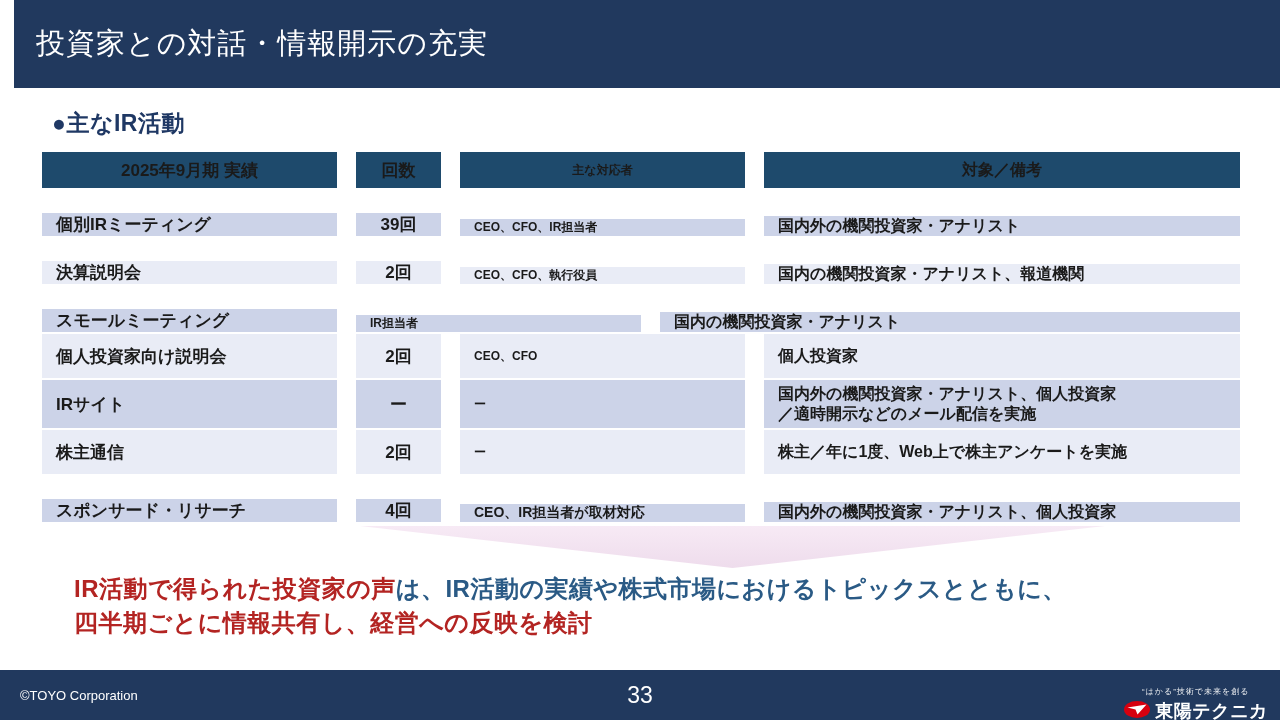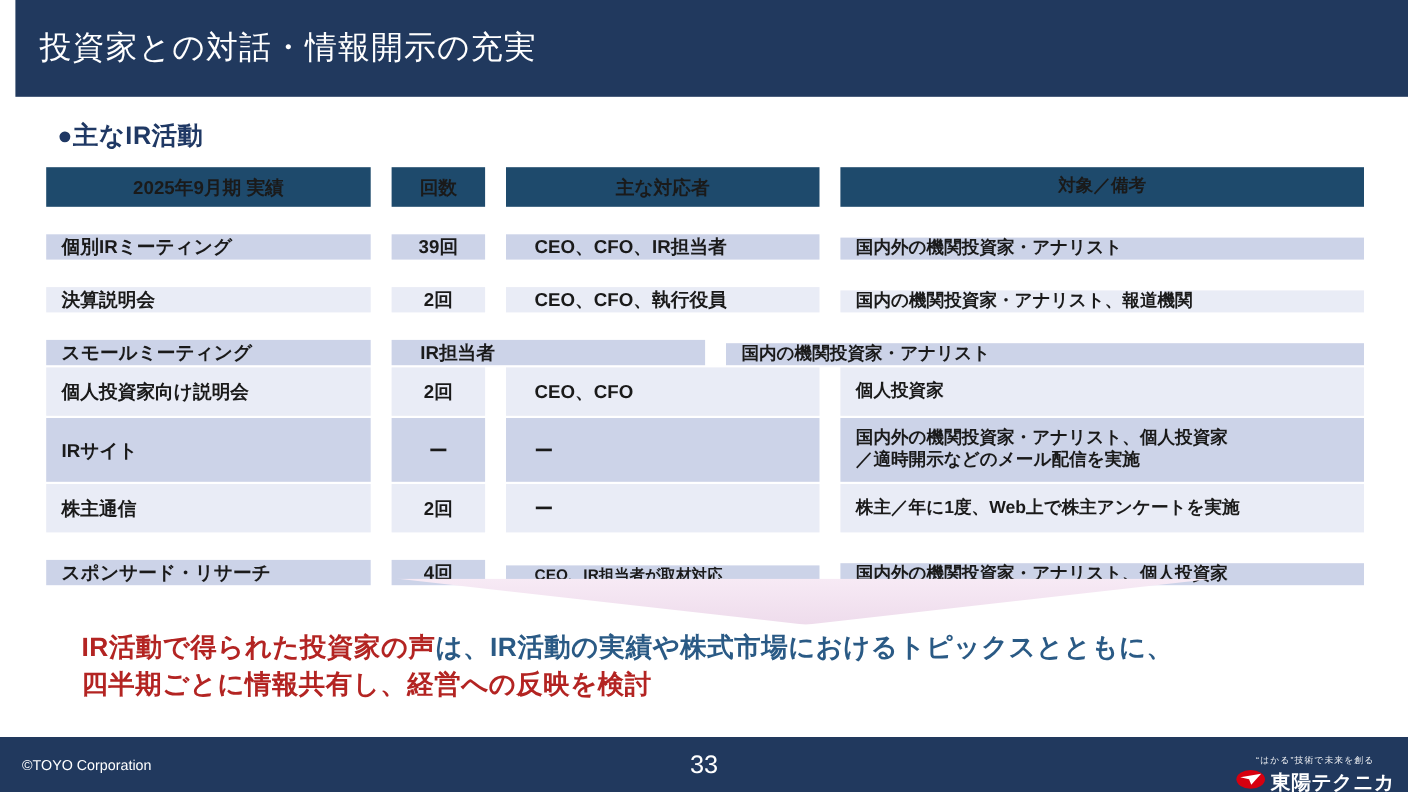--- a/index.html
+++ b/index.html
@@ -48,47 +48,47 @@
     display: flex;
     column-gap: 19px;
     margin-bottom: 2px;
   }
   .cell {
     display: flex;
     align-items: center;
   }
   .c1 { width: 295px; padding-left: 14px; }
   .c2 { width: 85px;  justify-content: center; }
-  .c3 { width: 285px; padding-left: 26px; }
+  .c3 { width: 285px; padding-left: 14px; }
   .c4 { flex: 1; padding-left: 14px; }
 
   .thead { height: 36px; }
   .thead .cell {
     background: #1e4a6c;
     color: #ffffff;
     font-size: 18px;
     font-weight: 700;
     justify-content: center;
     padding-left: 0;
   }
 
   .row-a .cell { background: #ccd3e8; }
   .row-b .cell { background: #e9ecf6; }
 
   .h46 { height: 46px; align-items: flex-end; }
   .h44 { height: 44px; }
-  .h54 { height: 58px; }
+  .h54 { height: 48px; }
 
   .tr .cell {
     color: #1a1a1a;
     font-weight: 700;
   }
   .tr .c1 { font-size: 17px; }
   .tr .c2 { font-size: 17px; }
-  .tr .c3 { font-size: 17px; }
+  .tr .c3 { font-size: 12px; }
   .tr .c4 { font-size: 16px; white-space: pre-line; line-height: 1.25; }
   .tr.small-staff .c3 { font-size: 14px; }
 
   
   .funnel {
     position: absolute; left: 360px; top: 526px;
     width: 745px; height: 42px;
     background: linear-gradient(180deg, #f7eaf5 0%, #eedcec 100%);
     clip-path: polygon(0 0, 100% 0, 50% 100%);
   }

